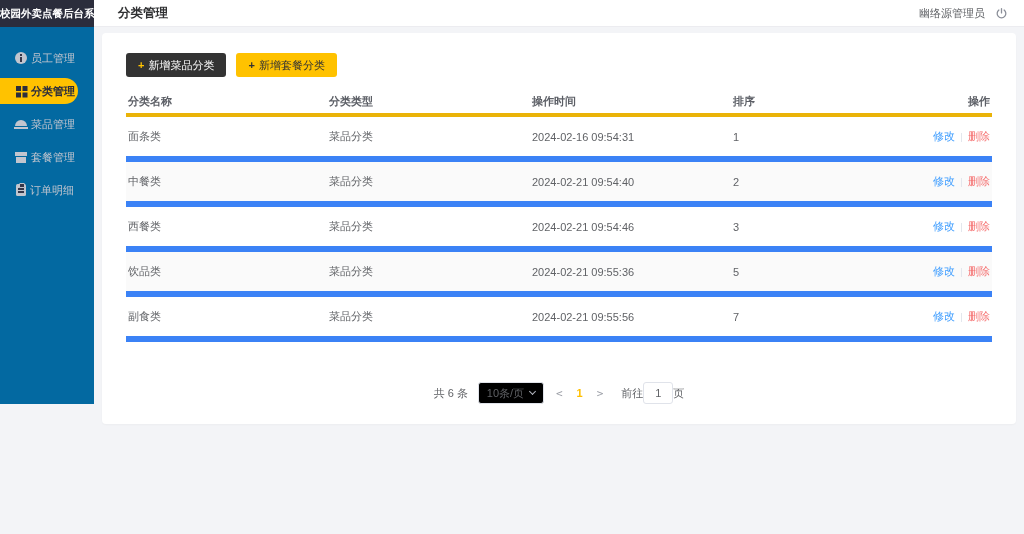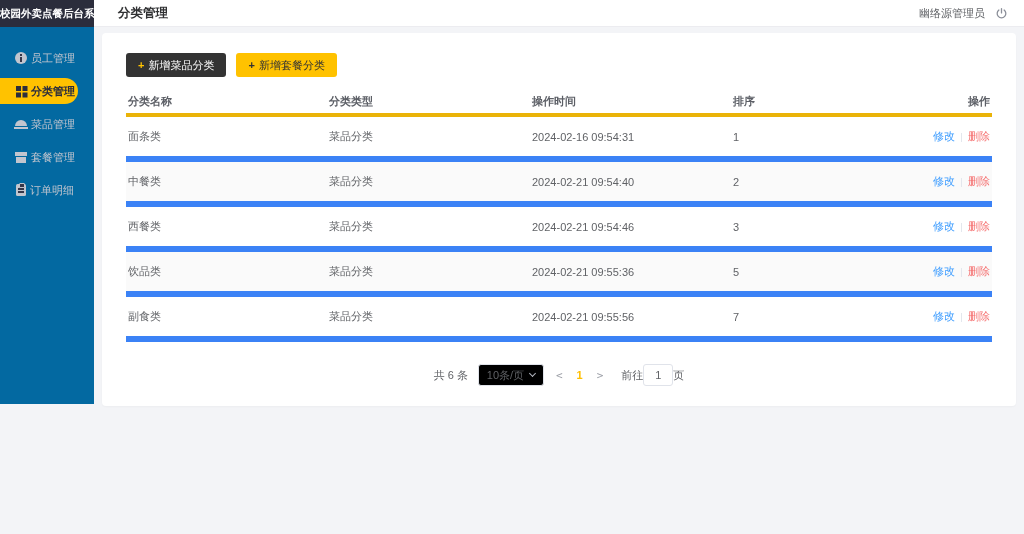--- a/index.html
+++ b/index.html
@@ -103,21 +103,21 @@
     font-size:11px; color:#606266; height:30px;
     border-bottom:6px solid #3b82f6; padding:12px 2px;
   }
   tbody tr:nth-child(even) { background:#fafafa; }
   td.actions a { text-decoration:none; cursor:pointer; font-size:11px; }
   td.actions a.edit { color:#409eff; }
   td.actions a.del { color:#f56c6c; }
   td.actions .sep { display:inline-block; width:1px; height:9px; background:#e4e7ed; margin:0 6px; vertical-align:middle; }
   
   .pagination {
-    margin-top:22px; display:flex; align-items:center; justify-content:center;
+    margin-top:40px; display:flex; align-items:center; justify-content:center;
     gap:10px; font-size:11px; color:#606266;
   }
   .pg-select {
     border:1px solid #e0e3ea; border-radius:3px; height:22px; min-width:66px;
     display:flex; align-items:center; justify-content:center; gap:6px;
     padding:0 6px; cursor:pointer; color:#606266; background:#000000;
   }
   .caret {
     width:5px; height:5px; border-right:1px solid #b2b6bf; border-bottom:1px solid #b2b6bf;
     transform:rotate(45deg); margin-top:-3px;

